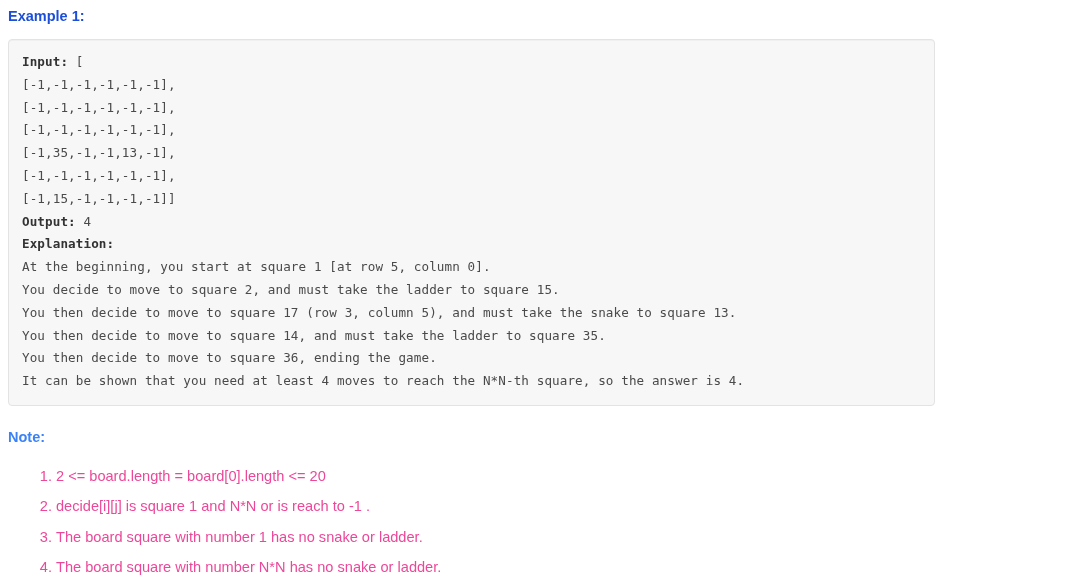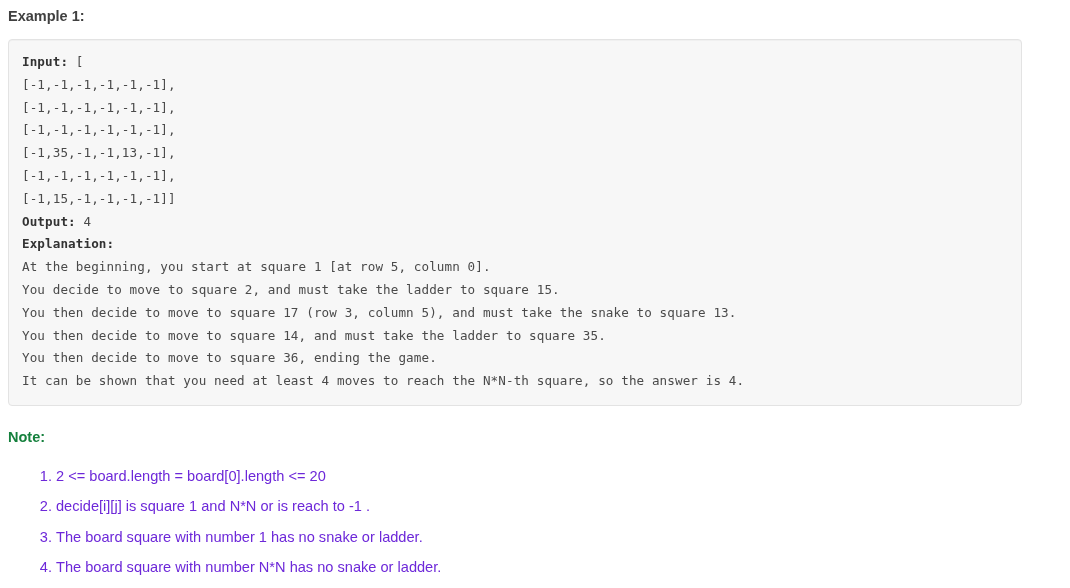--- a/index.html
+++ b/index.html
@@ -15,68 +15,68 @@
     overflow: hidden;
   }
   .page {
     padding: 0 8px;
     box-sizing: border-box;
   }
   .section-heading {
     font-family: "Liberation Sans", sans-serif;
     font-size: 14.5px;
     font-weight: bold;
-    color: #404040;
+    color: #1d4ed8;
     margin: 0;
     padding: 6px 0 0 0;
     line-height: 20px;
   }
   .codeblock {
     margin: 13px 0 0 0;
     background: #f7f7f7;
     border: 1px solid #e3e3e3;
     border-radius: 4px;
     padding: 11px 13px 12px 13px;
     box-sizing: border-box;
-    width: 1014px;
+    width: 927px;
     box-shadow: inset 0 1px 1px rgba(0,0,0,.03);
   }
   .codeblock pre {
     margin: 0;
     font-family: "DejaVu Sans Mono", "Liberation Mono", monospace;
     font-size: 12.6px;
     line-height: 22.8px;
     color: #4a4a4a;
     white-space: pre;
     letter-spacing: 0.1px;
   }
   .codeblock .lbl {
     font-weight: bold;
     color: #333333;
   }
   .note-heading {
     font-family: "Liberation Sans", sans-serif;
     font-size: 14.5px;
     font-weight: bold;
-    color: #15803d;
+    color: #3b82f6;
     margin: 0;
     padding: 21px 0 0 0;
     line-height: 20px;
   }
   ol.notes {
     margin: 14px 0 0 0;
     padding: 0 0 0 48px;
     list-style-position: outside;
     list-style-type: decimal;
   }
   ol.notes li {
     font-family: "Liberation Sans", sans-serif;
     font-size: 14.6px;
     line-height: 30.5px;
-    color: #6d28d9;
+    color: #ec4899;
   }
 </style>
 </head>
 <body>
 
 <div class="page">
 
   <h3 class="section-heading">Example 1:</h3>
 
   <div class="codeblock">

